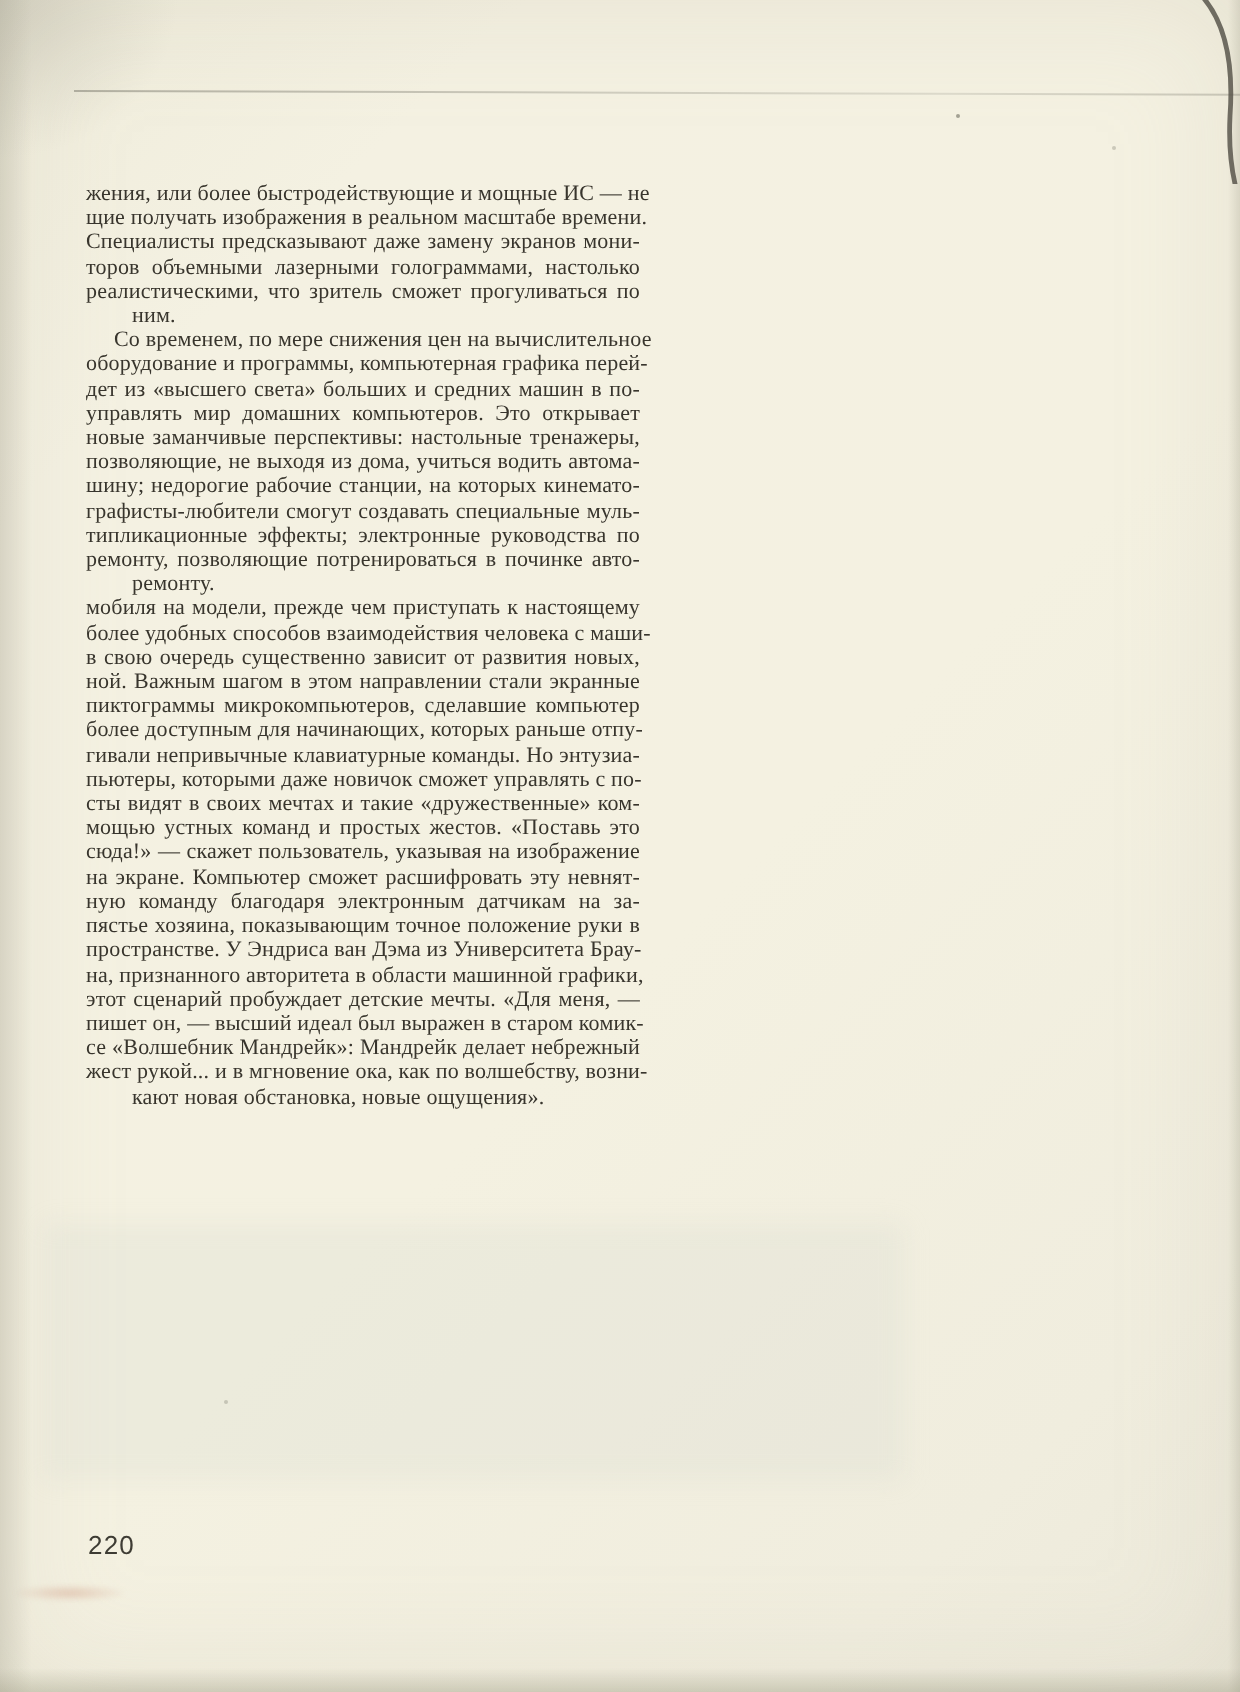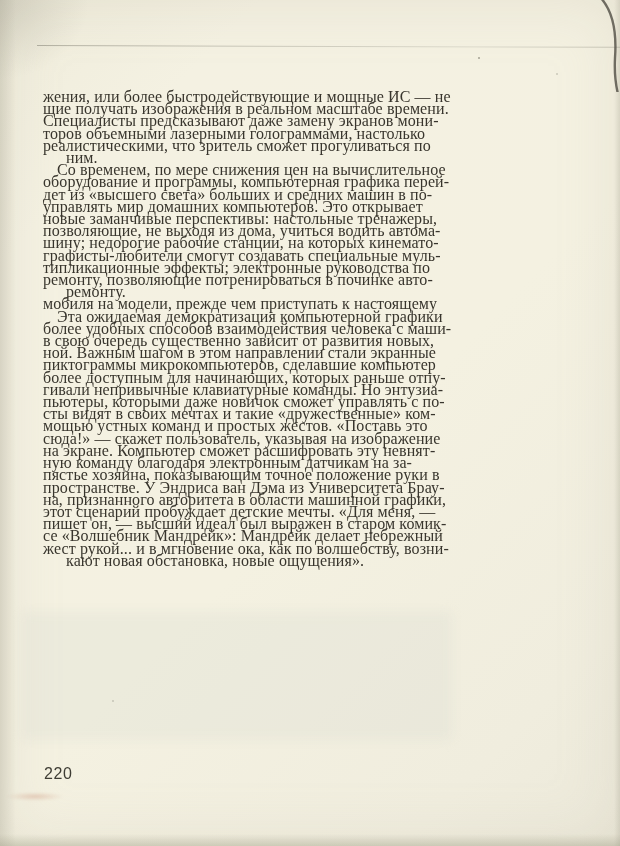--- a/index.html
+++ b/index.html
@@ -52,31 +52,31 @@
     border-radius: 50%;
     filter: blur(1px);
   }
   .speck { position: absolute; border-radius: 50%; background: rgba(110,108,95,0.6); }
   .speck.s1 { left: 478px; top: 57px;  width: 2px; height: 2px; }
   .speck.s2 { left: 556px; top: 73px;  width: 2px; height: 2px; opacity: .5; }
   .speck.s3 { left: 112px; top: 700px; width: 2px; height: 2px; opacity: .5; }
   
   .text-block {
     position: absolute; left: 43px; top: 91px; width: 277px;
-    font-size: 16px; line-height: 12.2px;
+    font-size: 11px; line-height: 12.2px;
     color: #38352d;
     letter-spacing: 0.1px;
   }
   .line { text-align: justify; text-align-last: justify; white-space: nowrap; }
   .line.last { text-align-last: left; margin-left: 23px; }
   .line.indent { padding-left: 14px; }
   .folio {
     position: absolute; left: 44px; top: 765px;
     font-family: "Liberation Sans", "DejaVu Sans", sans-serif;
-    font-size: 16px; letter-spacing: 0.6px;
+    font-size: 13px; letter-spacing: 0.6px;
     color: #3e3c34;
   }
 </style>
 </head>
 <body>
 
 <div class="page">
 
   <div class="topleft-shade"></div>
   <div class="left-shade"></div>
@@ -106,21 +106,20 @@
       <div class="line">дет из «высшего света» больших и средних машин в по-</div>
       <div class="line">управлять мир домашних компьютеров. Это открывает</div>
       <div class="line">новые заманчивые перспективы: настольные тренажеры,</div>
       <div class="line">позволяющие, не выходя из дома, учиться водить автома-</div>
       <div class="line">шину; недорогие рабочие станции, на которых кинемато-</div>
       <div class="line">графисты-любители смогут создавать специальные муль-</div>
       <div class="line">типликационные эффекты; электронные руководства по</div>
       <div class="line">ремонту, позволяющие потренироваться в починке авто-</div>
       <div class="line last">ремонту.</div>
       <div class="line">мобиля на модели, прежде чем приступать к настоящему</div>
-      <div class="line indent">Эта ожидаемая демократизация компьютерной графики</div>
       <div class="line">более удобных способов взаимодействия человека с маши-</div>
       <div class="line">в свою очередь существенно зависит от развития новых,</div>
       <div class="line">ной. Важным шагом в этом направлении стали экранные</div>
       <div class="line">пиктограммы микрокомпьютеров, сделавшие компьютер</div>
       <div class="line">более доступным для начинающих, которых раньше отпу-</div>
       <div class="line">гивали непривычные клавиатурные команды. Но энтузиа-</div>
       <div class="line">пьютеры, которыми даже новичок сможет управлять с по-</div>
       <div class="line">сты видят в своих мечтах и такие «дружественные» ком-</div>
       <div class="line">мощью устных команд и простых жестов. «Поставь это</div>
       <div class="line">сюда!» — скажет пользователь, указывая на изображение</div>

